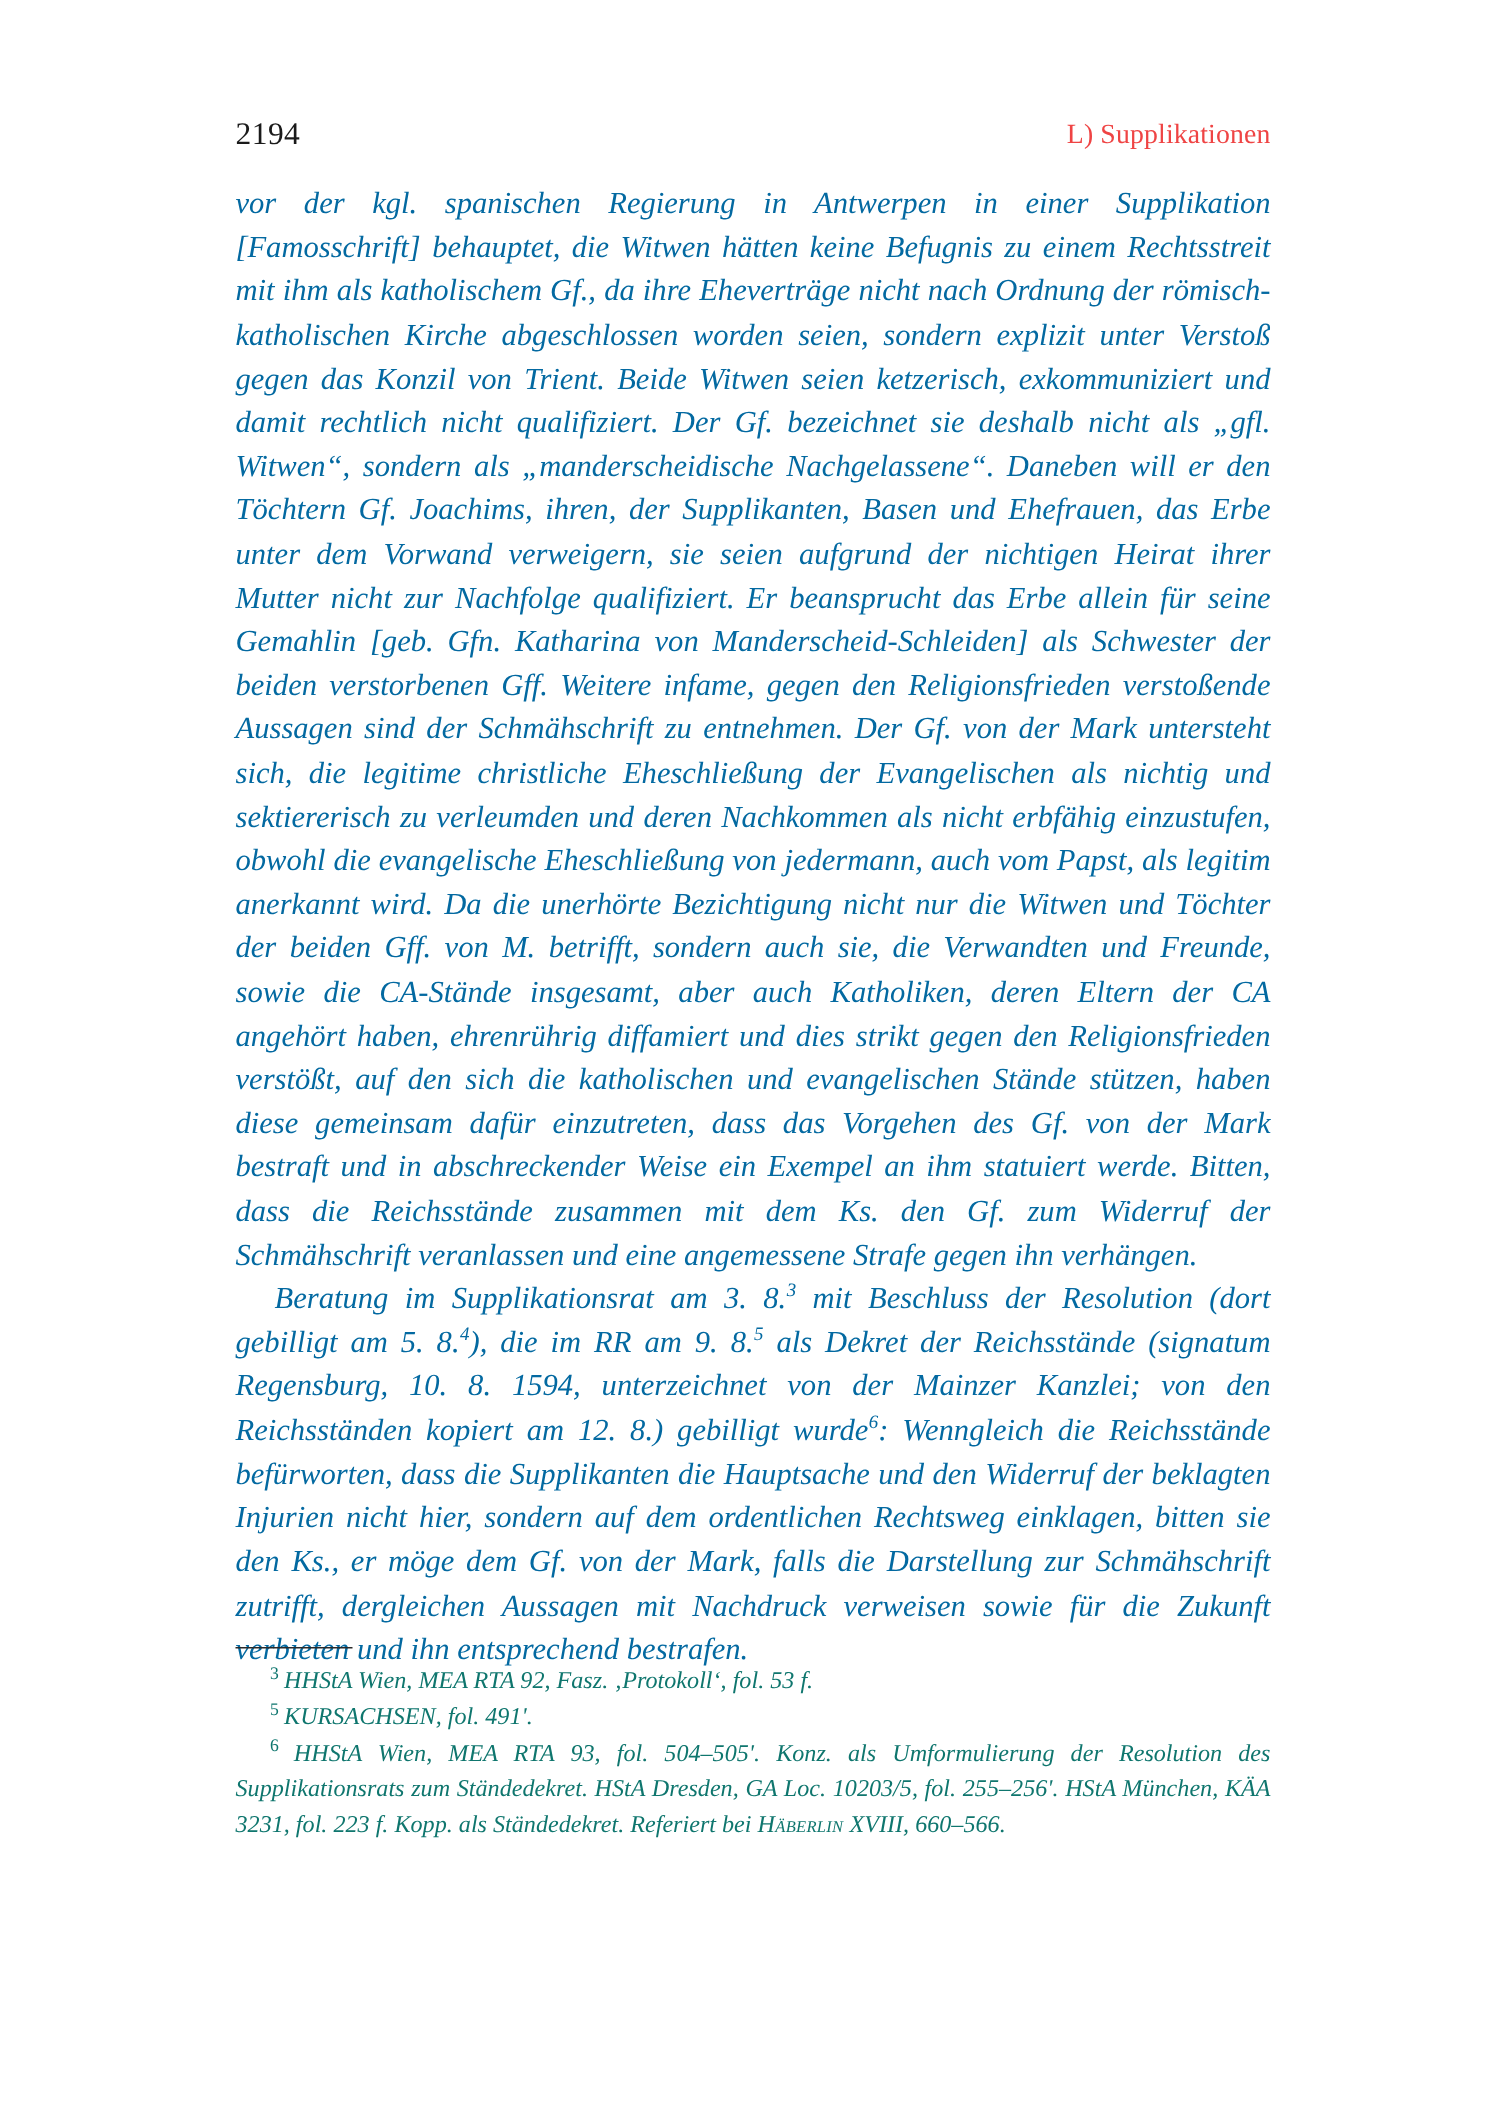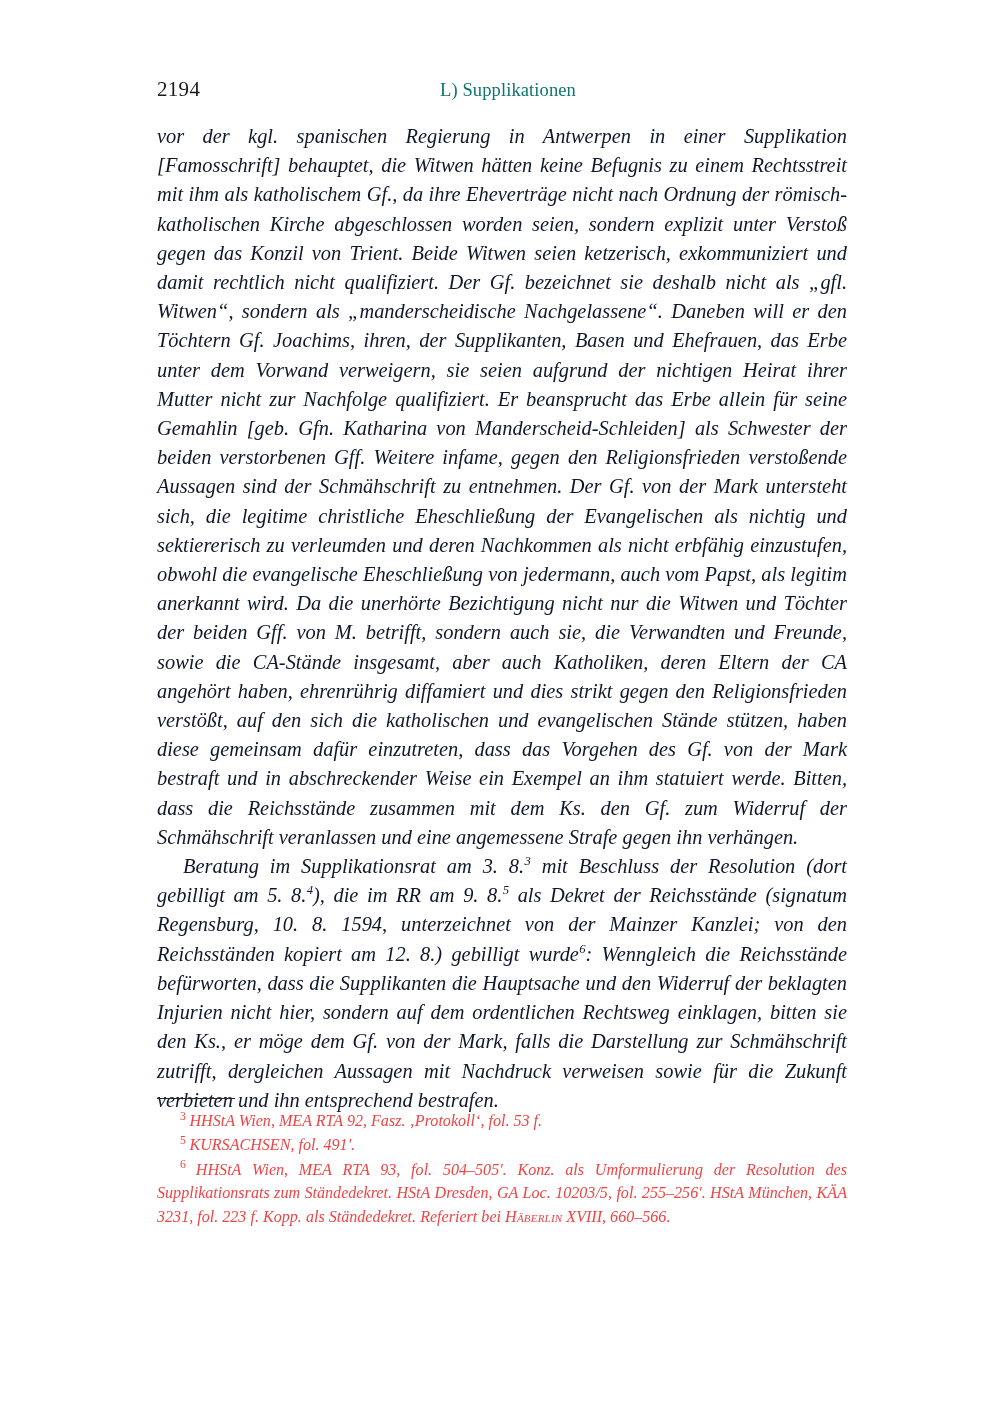--- a/index.html
+++ b/index.html
@@ -33,43 +33,43 @@
     font-size: 21px;
     line-height: 26px;
     letter-spacing: 0.3px;
     color: #1a1a1a;
   }
   .head-title {
     position: absolute;
     left: 0;
     right: 0;
     top: 1px;
-    text-align: center;
+    text-align: right;
     font-size: 18.5px;
     line-height: 26px;
     letter-spacing: 0.1px;
-    color: #0f766e;
+    color: #ef4444;
     padding-left: 12px;
   }
 
   
   .body-block {
     position: absolute;
     left: 157px;
     top: 122px;
     width: 690px;
   }
   .para {
     font-style: italic;
     font-size: 20.4px;
     line-height: 29.2px;
     text-align: justify;
     text-align-last: left;
     margin: 0;
-    color: #0f172a;
+    color: #0369a1;
     hyphens: manual;
     -webkit-hyphens: manual;
   }
   .para.indent {
     text-indent: 26px;
   }
   sup.fn {
     font-size: 0.62em;
     vertical-align: super;
     line-height: 0;
@@ -90,21 +90,21 @@
     border-top: 1.1px solid #2a2a2a;
     margin: 0 0 10px 0;
   }
   .fn-item {
     font-style: italic;
     font-size: 16.1px;
     line-height: 23.4px;
     text-align: justify;
     text-align-last: left;
     margin: 0 0 1px 0;
-    color: #ef4444;
+    color: #0f766e;
   }
   .fn-item .fn-num {
     font-style: normal;
     font-size: 0.73em;
     vertical-align: super;
     line-height: 0;
     margin-right: 0.30em;
   }
   .fn-item.short {
     text-indent: 23px;

